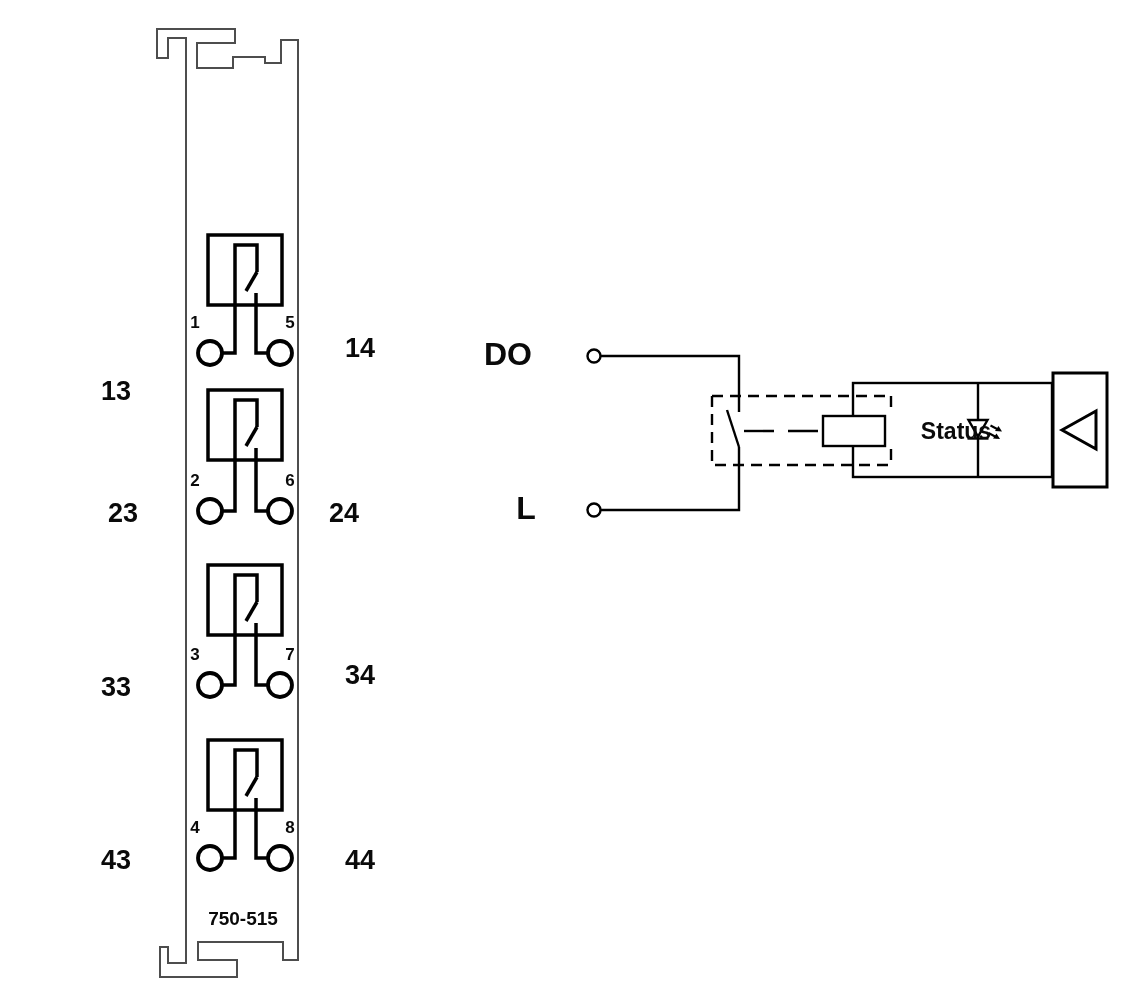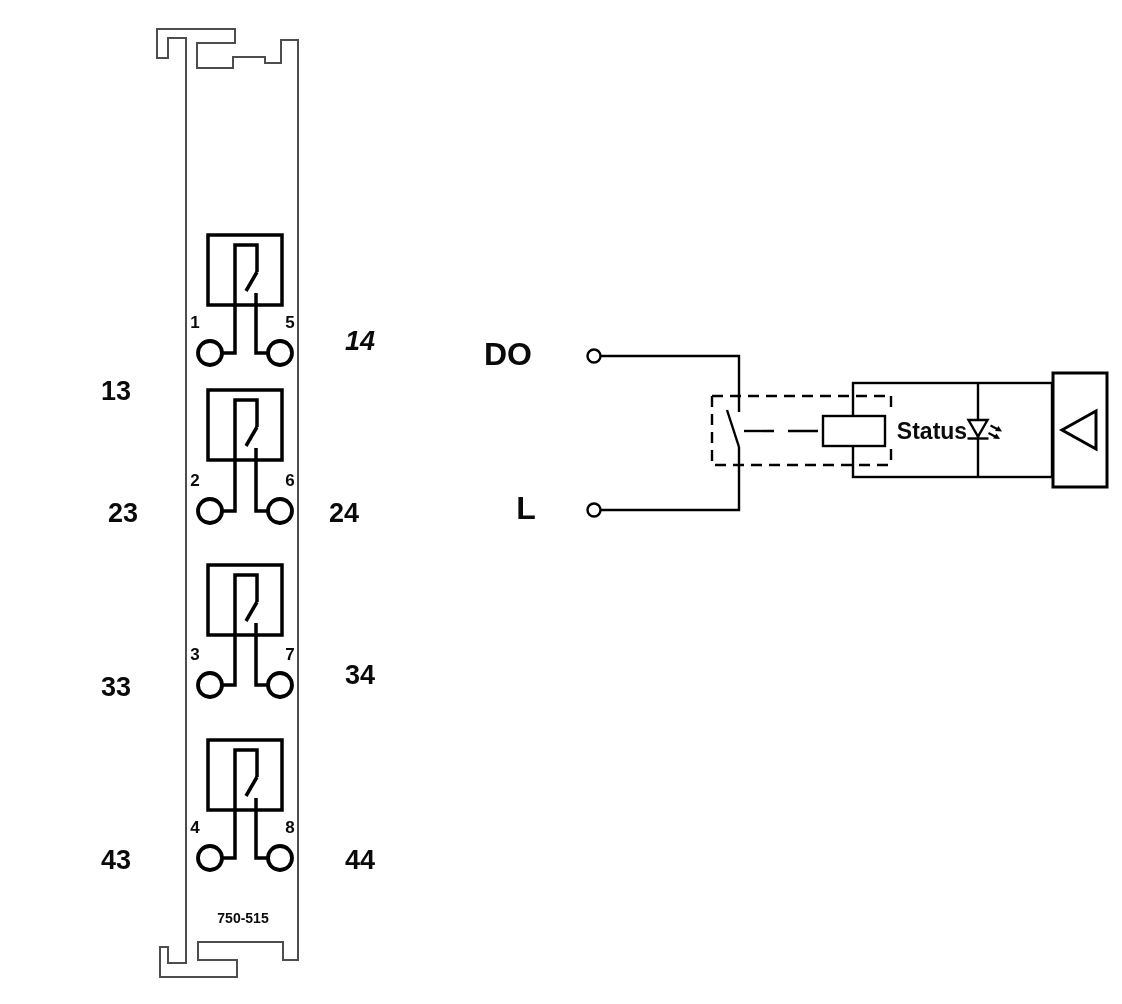--- a/index.html
+++ b/index.html
@@ -27,22 +27,22 @@
   .ledhead{fill:#000000;stroke:none;}
   .lbl{
     position:absolute;
     transform:translate(-50%,-50%);
     font-weight:700;color:#0a0a0a;
     line-height:1;white-space:nowrap;
   }
   .s27{font-size:27px;}
   .s17{font-size:17px;}
   .s25{font-size:32px;}
-  .s23{font-size:23px;}
-  .s19{font-size:14px;}
+  .s23{font-size:23px;margin-left:24px;}
+  .s19{font-size:19px;}
 </style>
 </head>
 <body>
 
 <div class="canvas">
 
   <svg width="1122" height="1004" viewBox="0 0 1122 1004">
 
     <path class="outline" d="M157,29 H235 V43 H197 V68 H233 V57 H265 V63 H281 V40 H298 V960 H283 V942 H198 V960 H237 V977 H160 V947 H168 V963 H186 V38 H168 V58 H157 Z"></path>
 
@@ -105,21 +105,21 @@
       <polygon class="ledhead" points="1000,439 993,438.5 996.5,433.5"></polygon>
     </g>
 
     <g>
       <rect class="thickbox" x="1053" y="373" width="54" height="114"></rect>
       <polygon class="tri" points="1062,430 1096,411 1096,449"></polygon>
     </g>
   </svg>
 
   <div class="lbl s27" style="left:116px;top:355px;margin-top:36px;">13</div>
-  <div class="lbl s27" style="left:360px;top:341px;font-style:italic;">14</div>
+  <div class="lbl s27" style="left:360px;top:348px;">14</div>
   <div class="lbl s27" style="left:123px;top:513px;">23</div>
   <div class="lbl s27" style="left:344px;top:513px;">24</div>
   <div class="lbl s27" style="left:116px;top:687px;text-align:right;">33</div>
   <div class="lbl s27" style="left:360px;top:675px;">34</div>
   <div class="lbl s27" style="left:116px;top:860px;">43</div>
   <div class="lbl s27" style="left:360px;top:860px;text-align:right;">44</div>
 
   <div class="lbl s17" style="left:195px;top:322px;">1</div>
   <div class="lbl s17" style="left:290px;top:322px;">5</div>
   <div class="lbl s17" style="left:195px;top:480px;">2</div>

